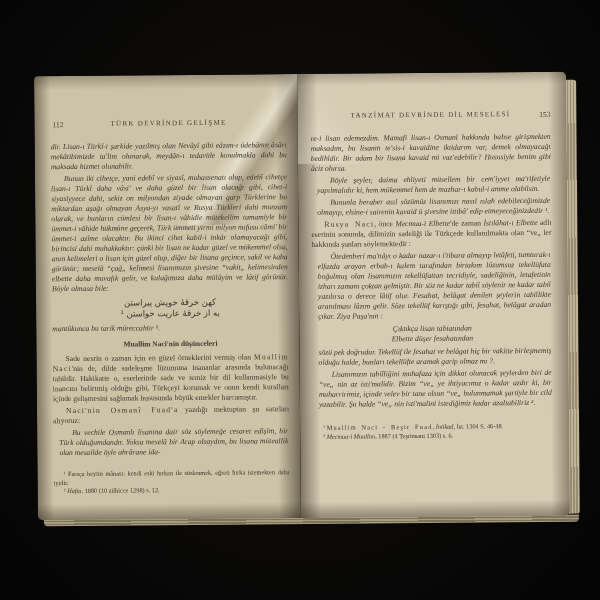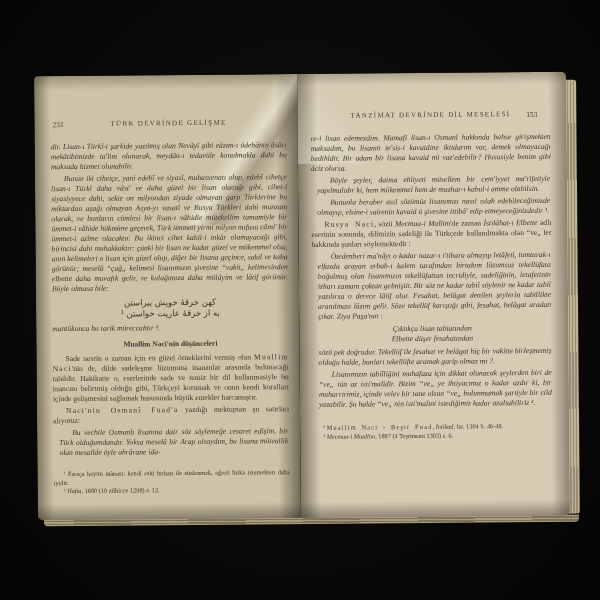--- a/index.html
+++ b/index.html
@@ -26,21 +26,21 @@
   .fore-edge{position:absolute;left:531px;top:8px;bottom:2px;width:11px;border-radius:0 3px 3px 0;
     background:repeating-linear-gradient(to right,#bfb498 0 1.5px,#988d72 1.5px 3px);}
   .bottom-edge{position:absolute;left:6px;right:-9px;bottom:-6px;height:7px;border-radius:0 0 4px 4px;
     background:repeating-linear-gradient(to bottom,#a79c80 0 1.5px,#7e7459 1.5px 3px);}
   .content{position:absolute;top:0;left:0;right:0;bottom:0;}
   .content-left{padding:44px 11px 0 16px;}
   .content-right{padding:38px 16px 0 13px;}
   .runhead{position:relative;height:16px;font-size:7px;letter-spacing:1.3px;
     color:#483a2c;text-align:center;margin-bottom:6px;white-space:nowrap;}
   .runhead .pnum{position:absolute;top:0;font-size:7.5px;letter-spacing:0;}
-  .pnum-left{left:2px;} .pnum-right{right:13px;}
+  .pnum-left{left:2px;} .pnum-right{right:0;}
   .body-text{font-size:7.6px;line-height:10px;text-align:justify;}
   p{margin:0 0 2px 0;}
   .ind{text-indent:13px;}
   .it{font-style:italic;}
   .quote{margin-left:6px;margin-right:1px;}
   .lsp{letter-spacing:1.2px;word-spacing:2px;}
   .heading{font-weight:bold;font-style:normal;text-align:center;font-size:7.4px;
     margin:6px 0 4px 0;text-indent:0;}
   .couplet{text-align:center;font-size:8.5px;line-height:11px;margin:4px 0 4px 0;
     direction:rtl;font-family:"DejaVu Sans", sans-serif;text-indent:0;}
@@ -55,21 +55,21 @@
 
 <div class="photo">
   <div class="book">
     <div class="fore-edge"></div>
     <div class="bottom-edge"></div>
 
     <div class="page page-left">
       <div class="crease-left"></div>
       <div class="content content-left">
         <div class="runhead">
-          <span class="pnum pnum-left">231</span>
+          <span class="pnum pnum-left">112</span>
           <span>TÜRK DEVRİNDE GELİŞME</span>
         </div>
         <div class="body-text">
           <p class="it">dir. Lisan-ı Türkî-i şarkide yazılmış olan Nevâyî gibi eâzım-ı üdebânın âsârı mekâtibimizde ta'lim olunarak, meydân-ı tedavüle konulmakla dahi bu maksada hizmet olunabilir.</p>
           <p class="it ind">Bunun iki cihetçe, yani edebî ve siyasî, muhassenatı olup, edebî cihetçe lisan-ı Türkî daha vâsi' ve daha güzel bir lisan olacağı gibi, cihet-i siyasiyyece dahi, sekiz on milyondan ziyade olmayan garp Türklerine bu miktardan aşağı olmayan Asya-yı vasatî ve Rusya Türkleri dahi munzam olarak, ve bunların cümlesi bir lisan-ı vâhidle mütekellim tamamiyle bir ümmet-i vâhide hükmüne geçerek, Türk ümmeti yirmi milyon nufusu câmi' bir ümmet-i azîme olacaktır. Bu ikinci cihet kabil-i inkâr olamayacağı gibi, birincisi dahi muhakkaktır: çünki bir lisan ne kadar güzel ve mükemmel olsa, anın kelimeleri o lisan için güzel olup, diğer bir lisana geçince, sakil ve kaba görünür; meselâ “çağ„ kelimesi lisanımızın şivesine “vakit„ kelimesinden elbette daha muvafık gelir, ve kulağımıza daha mülâyim ve lâtif görünür. Böyle olmasa bile:</p>
           <p class="couplet">
             <span style="display:block">کهن خرقهٔ خویش پیراستن</span>
             <span style="display:block">به از خرقهٔ عاریت خواستن ¹</span>
           </p>
           <p class="it">mantûkunca bu tarik müreccahtır ².</p>
@@ -89,21 +89,21 @@
       <div class="crease-right"></div>
       <div class="content content-right">
         <div class="runhead">
           <span>TANZİMAT DEVRİNDE DİL MESELESİ</span>
           <span class="pnum pnum-right">153</span>
         </div>
         <div class="body-text">
           <p class="it">re-i lisan edemezdim. Mamafi lisan-ı Osmanî hakkında bahse girişmekten maksadım, bu lisanın te'sis-i kavaidine iktidarım var, demek olmayacağı bedihîdir. Bir adam bir lisana kavaid mi vaz'edebilir? Hususiyle benim gibi âciz olursa.</p>
           <p class="it ind quote">Böyle şeyler, daima ehliyeti müsellem bir cem'iyyet ma'rifetiyle yapılmalıdır ki, hem mükemmel hem de mazhar-ı kabul-i amme olabilsin.</p>
           <p class="it ind quote">Bununla beraber asıl sözümüz lisanımızı nasıl ıslah edebileceğimizde olmayıp, elsine-i sairenin kavaid ü şivesine ittibâ' edip etmeyeceğinizdedir ¹.</p>
-          <p class="ind"><span class="lsp">Rusya Naci</span><span>, sözü </span><span class="it">Mecmua-i Mallim</span><span>'de zaman </span><span class="it">İstılâhat-ı Elbette</span><span> adlı eserinin sonunda, dilimizin sadeliği ile Türkçede kullanılmakta olan “ve„ ler hakkında şunları söylemektedir :</span></p>
+          <p class="ind"><span class="lsp">Rusya Naci</span><span>, önce </span><span class="it">Mecmua-i Elbette</span><span>'de zaman </span><span class="it">İstılâhat-ı Elbette</span><span> adlı eserinin sonunda, dilimizin sadeliği ile Türkçede kullanılmakta olan “ve„ ler hakkında şunları söylemektedir :</span></p>
           <p class="it ind quote">Ötedenberi ma'nâyı o kadar nazar-ı i'tibara almayıp letâfeti, tumturak-ı elfazda arayan erbab-ı kalem tarafından birtakım lüzumsuz tekellüfata boğulmuş olan lisanımızın tekellüfattan tecridiyle, sadeliğinin, letafetinin izharı zamanı çoktan gelmiştir. Bir söz ne kadar tabiî söylenir ne kadar tabiî yazılırsa o derece lâtif olur. Fesahat, belâgat denilen şeylerin tabiîlikte aranılması lâzım gelir. Söze tekellüf karıştığı gibi, fesahat, belâgat aradan çıkar. Ziya Paşa'nın :</p>
           <p class="verse">
             <span>Çıktıkça lisan tabiatından</span>
             <span>Elbette düşer fesahatından</span>
           </p>
           <p class="it quote">sözü pek doğrudur. Tekellüf ile fesahat ve belâgat hiç bir vakitte birleşmemiş olduğu halde, bunları tekellüfte aramak garip olmaz mı ?.</p>
           <p class="it ind quote">Lisanımızın tabiîliğini muhafaza için dikkat olunacak şeylerden biri de “ve„ nin az isti'malidir. Bizim “ve„ ye ihtiyacımız o kadar azdır ki, bir muharririmiz, içinde velev bir tane olsun “ve„ bulunmamak şartiyle bir cild yazabilir. Şu halde “ve„ nin isti'malini istediğimiz kadar azaltabiliriz ².</p>
           <div class="footnotes fn-right">
             <p><span>¹ </span><span class="lsp">Muallim Naci - Beşir Fuad</span><span>, </span><span class="it">İntikad,</span><span> İst. 1304 S. 46-48.</span></p>
             <p><span>² </span><span class="it">Mecmua-i Muallim,</span><span> 1887 (4 Teşrinsani 1303) s. 6.</span></p>

